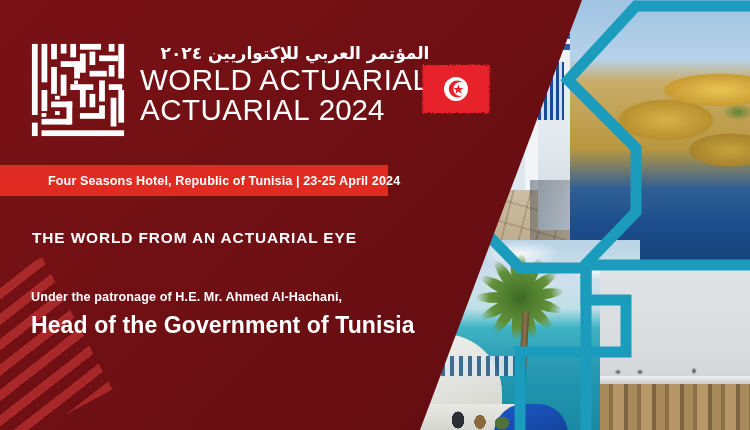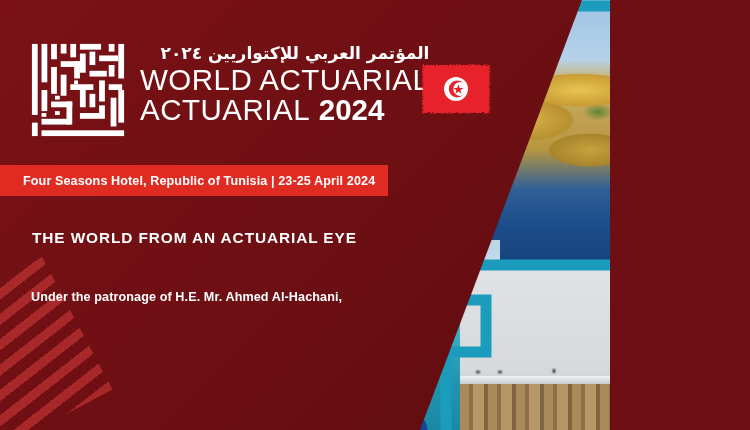--- a/index.html
+++ b/index.html
@@ -5,21 +5,21 @@
   * { margin:0; padding:0; box-sizing:border-box; }
   html,body { width:750px; height:430px; overflow:hidden; }
   body {
     font-family:"Liberation Sans", sans-serif;
     background:#6e0f13;
     position:relative;
   }
 
   #poster {
     position:absolute; inset:0;
-    width:610px; height:430px;
+    width:750px; height:430px;
     overflow:hidden;
     background:radial-gradient(ellipse at 28% 40%, #7e1216 0%, #6d0f13 48%, #5e0c10 100%);
   }
 
   
   #corner-stripes {
     position:absolute; left:-20px; bottom:-30px;
     width:150px; height:150px;
     background:repeating-linear-gradient(
         -10deg,
@@ -230,33 +230,33 @@
     font-family:"DejaVu Sans","Liberation Sans",sans-serif;
   }
   .title-en {
     color:#fff;
     font-size:29.5px;
     line-height:1.04;
     letter-spacing:.5px;
     white-space:nowrap;
     font-weight:300;
   }
-  .title-en .bold { font-weight:700; letter-spacing:0;text-align:center; }
+  .title-en .bold { font-weight:400; letter-spacing:0;text-align:center; }
 
   #date-banner {
     position:absolute; left:0; top:165px;
     height:31px; width:388px;
     background:#e02b23;
     display:flex; align-items:center;
   }
   #date-banner-text {
     color:#ffffff;
     font-size:12.6px;
     font-weight:700;
-    padding-left:23px;
+    padding-left:48px;
     letter-spacing:.1px;
     white-space:nowrap;
   }
 
   #tagline {
     position:absolute; left:32px; top:229px;
     color:#ffffff;
     font-size:15.4px;
     font-weight:700;
     letter-spacing:.9px;
@@ -411,20 +411,21 @@
     </div>
 
     <div id="date-banner">
       <span id="date-banner-text">Four Seasons Hotel, Republic of Tunisia | 23-25 April 2024</span>
     </div>
 
     <div id="patronage-line">Under the patronage of H.E. Mr. Ahmed Al-Hachani,</div>
 
     <div id="tagline">THE WORLD FROM AN ACTUARIAL EYE</div>
 
+    <div id="patronage-title">Head of the Government of Tunisia</div>
   </div>
 
   <svg id="flag-badge" viewBox="0 0 120 96">
     <defs>
       <filter id="grunge" x="-20%" y="-20%" width="140%" height="140%">
         <feTurbulence type="fractalNoise" baseFrequency="0.55" numOctaves="4" seed="7" result="n"></feTurbulence>
         <feDisplacementMap in="SourceGraphic" in2="n" scale="7" xChannelSelector="R" yChannelSelector="G"></feDisplacementMap>
       </filter>
       <clipPath id="flagclip">
         <rect x="4" y="8" width="112" height="80"></rect>

